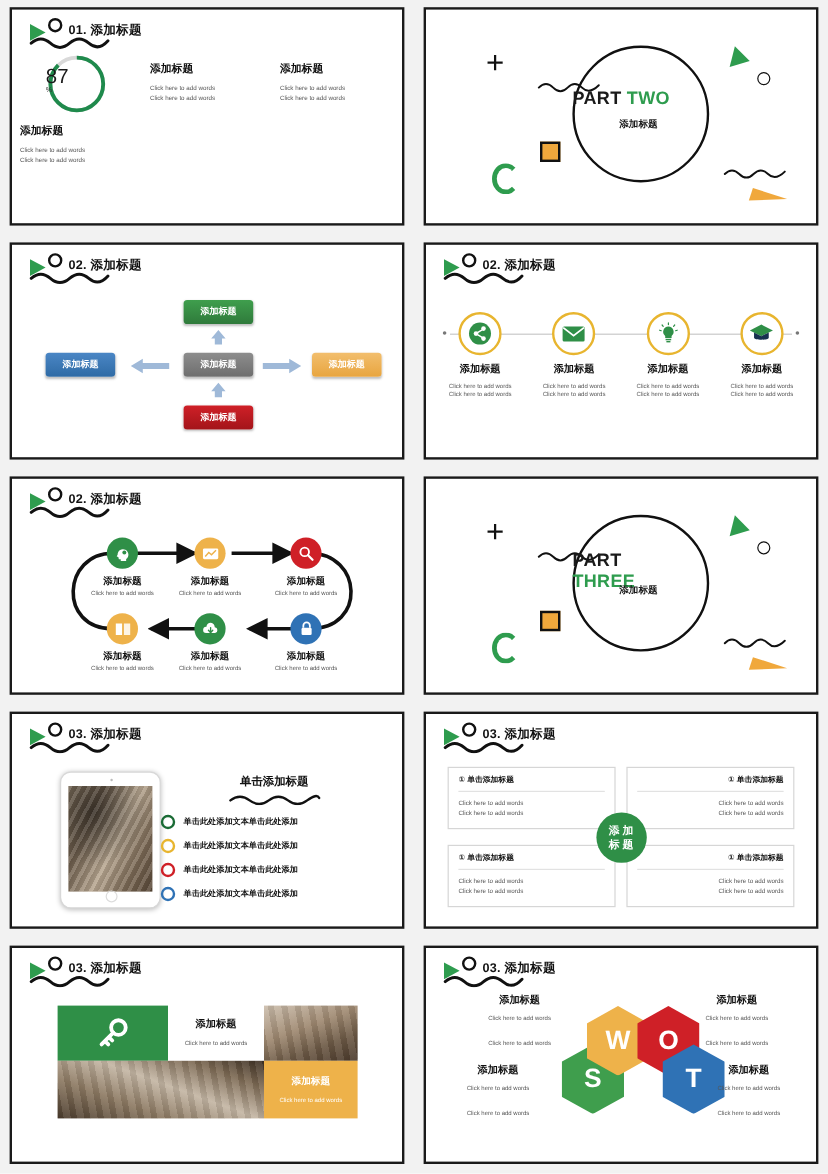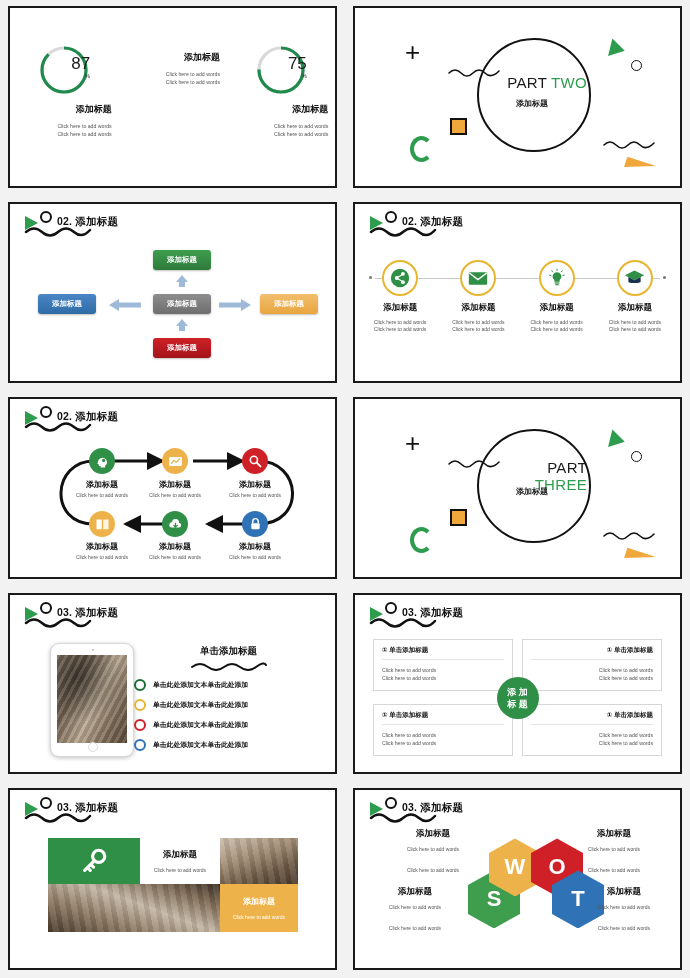--- a/index.html
+++ b/index.html
@@ -10,33 +10,33 @@
 
   
   .hdr{position:absolute;left:12px;top:6px;width:200px;height:34px;}
   .hdr .tri{position:absolute;left:3px;top:6px;width:0;height:0;border-left:13px solid #2e9c4e;border-top:7px solid transparent;border-bottom:7px solid transparent;}
   .hdr .ring{position:absolute;left:18px;top:1px;width:8px;height:8px;border:2px solid #111;border-radius:50%;}
   .hdr svg.wave{position:absolute;left:2px;top:15px;}
   .hdr .ttl{position:absolute;left:35px;top:5px;font-size:10.5px;font-weight:bold;color:#111;letter-spacing:.2px;line-height:12px;width:110px;}
 
   
   .donuts{position:absolute;left:0;right:0;top:36px;display:flex;justify-content:space-around;}
-  .donut-col{width:95px;text-align:right;}
+  .donut-col{width:95px;text-align:left;}
   .ring-wrap{position:relative;width:52px;height:52px;margin:0 auto;}
   .ring-wrap svg{display:block;}
   .ring-val{position:absolute;left:0;right:0;top:11px;font-size:17px;color:#1a1a1a;font-weight:500;line-height:17px;}
   .ring-pct{position:absolute;left:0;right:0;top:29px;font-size:6px;color:#333;}
   .d-title{margin-top:7px;font-size:9px;font-weight:bold;color:#111;}
   .d-sub{margin-top:6px;font-size:5.2px;color:#555;line-height:8px;}
 
   
   .part{position:absolute;inset:0;}
   .part .plus{position:absolute;left:50px;top:34px;font-size:26px;color:#111;line-height:20px;font-weight:300;}
   .part .circ{position:absolute;left:122px;top:30px;width:110px;height:110px;border:2px solid #111;border-radius:50%;}
-  .part .ptxt{position:absolute;left:122px;top:66px;width:110px;text-align:right;font-size:15px;font-weight:normal;color:#1a1a1a;letter-spacing:.3px;}
+  .part .ptxt{position:absolute;left:122px;top:66px;width:110px;text-align:left;font-size:15px;font-weight:bold;color:#1a1a1a;letter-spacing:.3px;}
   .part .ptxt em{font-style:normal;color:#2e9c4e;}
   .part .ptxt.stacked{line-height:17px;}
   .part .psub{position:absolute;left:122px;width:110px;text-align:center;font-size:8px;font-weight:bold;color:#1a1a1a;}
   .part .sq{position:absolute;left:95px;top:110px;width:13px;height:13px;background:#f0a83c;border:2px solid #111;}
   .part .cshape{position:absolute;left:55px;top:128px;width:15px;height:18px;border:4px solid #2e9c4e;border-right-color:transparent;border-radius:50%;}
   .part .tri2{position:absolute;right:55px;top:32px;width:0;height:0;border-left:15px solid #2e9c4e;border-top:9px solid transparent;border-bottom:9px solid transparent;transform:rotate(14deg);}
   .part .o2{position:absolute;right:38px;top:52px;width:9px;height:9px;border:1.6px solid #111;border-radius:50%;}
   .part .ribbon{position:absolute;right:25px;bottom:14px;width:0;height:0;border-left:30px solid #f0a83c;border-bottom:11px solid transparent;transform:rotate(18deg);}
   .part svg.w1{position:absolute;left:92px;top:58px;}
   .part svg.w2{position:absolute;right:22px;bottom:36px;}
@@ -131,20 +131,28 @@
   .sw-bl{left:10px;top:96px;text-align:center;}
   .sw-br{right:6px;top:96px;text-align:center;}
 </style>
 </head>
 <body>
 
 <div class="deck">
 
   <div class="cell">
     <div class="slide">
+      <div class="hdr">
+        <span class="tri"></span>
+        <span class="ring"></span>
+        <svg class="wave" width="70" height="12" viewBox="0 0 70 12">
+            <path d="M2 7 Q10 0 18 7 T34 7 T50 7 T66 5" stroke="#111" stroke-width="2.4" fill="none" stroke-linecap="round"></path>
+          </svg>
+        <div class="ttl">01. 添加标题</div>
+      </div>
       <div class="donuts">
         <div class="donut-col">
           <div class="ring-wrap">
             <svg width="52" height="52" viewBox="0 0 52 52">
               <circle cx="26" cy="26" r="22" fill="none" stroke="#d9d9d9" stroke-width="3.2"></circle>
               <circle cx="26" cy="26" r="22" fill="none" stroke="#1f8a4c" stroke-width="3.2" stroke-dasharray="120.3 138.2" stroke-linecap="butt" transform="rotate(-90 26 26)"></circle>
             </svg>
             <div class="ring-val">87</div>
             <div class="ring-pct">%</div>
           </div>
@@ -155,28 +163,20 @@
           </div>
         </div>
         <div class="donut-col">
           <div class="d-title">添加标题</div>
           <div class="d-sub">
             <div>Click here to add words</div>
               <div>Click here to add words</div>
           </div>
         </div>
         <div class="donut-col">
-          <div class="ring-wrap">
-            <svg width="52" height="52" viewBox="0 0 52 52">
-              <circle cx="26" cy="26" r="22" fill="none" stroke="#d9d9d9" stroke-width="3.2"></circle>
-              <circle cx="26" cy="26" r="22" fill="none" stroke="#1f8a4c" stroke-width="3.2" stroke-dasharray="103.6 138.2" transform="rotate(-90 26 26)"></circle>
-            </svg>
-            <div class="ring-val">75</div>
-            <div class="ring-pct">%</div>
-          </div>
           <div class="d-title">添加标题</div>
           <div class="d-sub">
             <div>Click here to add words</div>
               <div>Click here to add words</div>
           </div>
         </div>
       </div>
     </div>
   </div>
 

